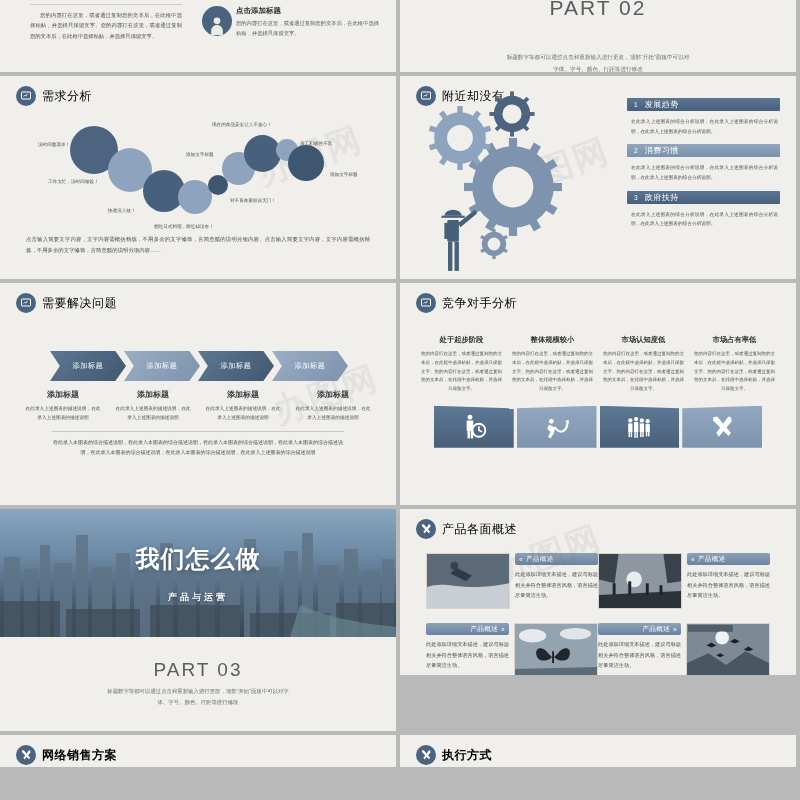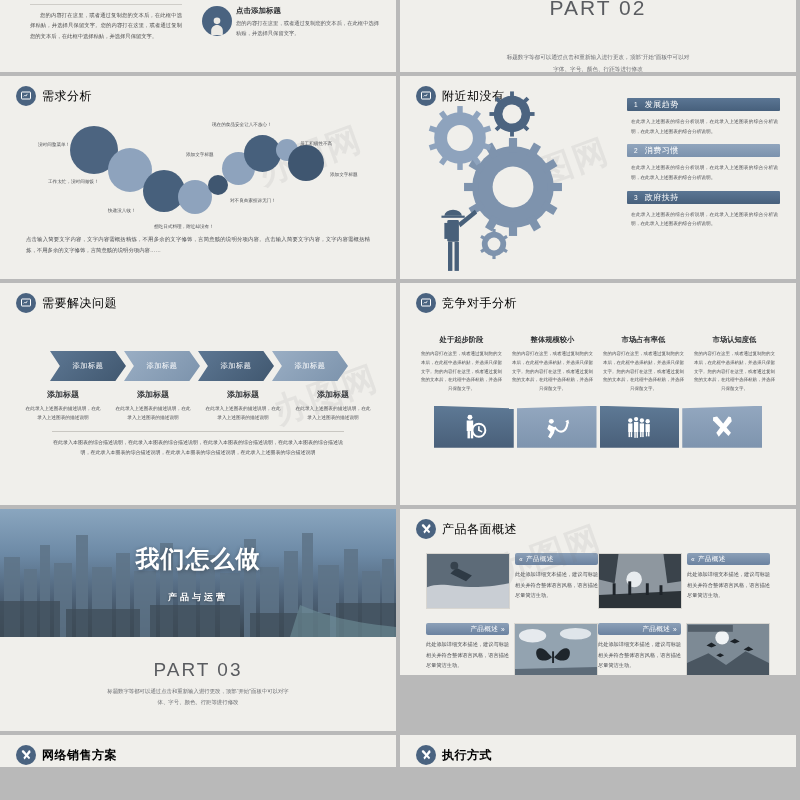--- a/index.html
+++ b/index.html
@@ -395,25 +395,25 @@
       <div class="compcols">
         <div class="cell">
           <h5>处于起步阶段</h5>
           <p>您的内容打在这里，或者通过复制您的文本后，在此框中选择粘贴，并选择只保留文字。您的内容打在这里，或者通过复制您的文本后，在此框中选择粘贴，并选择只保留文字。</p>
         </div>
         <div class="cell">
           <h5>整体规模较小</h5>
           <p>您的内容打在这里，或者通过复制您的文本后，在此框中选择粘贴，并选择只保留文字。您的内容打在这里，或者通过复制您的文本后，在此框中选择粘贴，并选择只保留文字。</p>
         </div>
         <div class="cell">
+          <h5>市场认知度低</h5>
+          <p>您的内容打在这里，或者通过复制您的文本后，在此框中选择粘贴，并选择只保留文字。您的内容打在这里，或者通过复制您的文本后，在此框中选择粘贴，并选择只保留文字。</p>
+        </div>
+        <div class="cell">
           <h5>市场占有率低</h5>
-          <p>您的内容打在这里，或者通过复制您的文本后，在此框中选择粘贴，并选择只保留文字。您的内容打在这里，或者通过复制您的文本后，在此框中选择粘贴，并选择只保留文字。</p>
-        </div>
-        <div class="cell">
-          <h5>市场认知度低</h5>
           <p>您的内容打在这里，或者通过复制您的文本后，在此框中选择粘贴，并选择只保留文字。您的内容打在这里，或者通过复制您的文本后，在此框中选择粘贴，并选择只保留文字。</p>
         </div>
       </div>
 
       <div class="iconrow">
         <div class="icard dark">
           <svg viewBox="0 0 32 32">
               <circle cx="11" cy="4" r="3"></circle>
               <rect x="7" y="8" width="8" height="13"></rect>
               <rect x="8" y="21" width="3" height="9"></rect>

